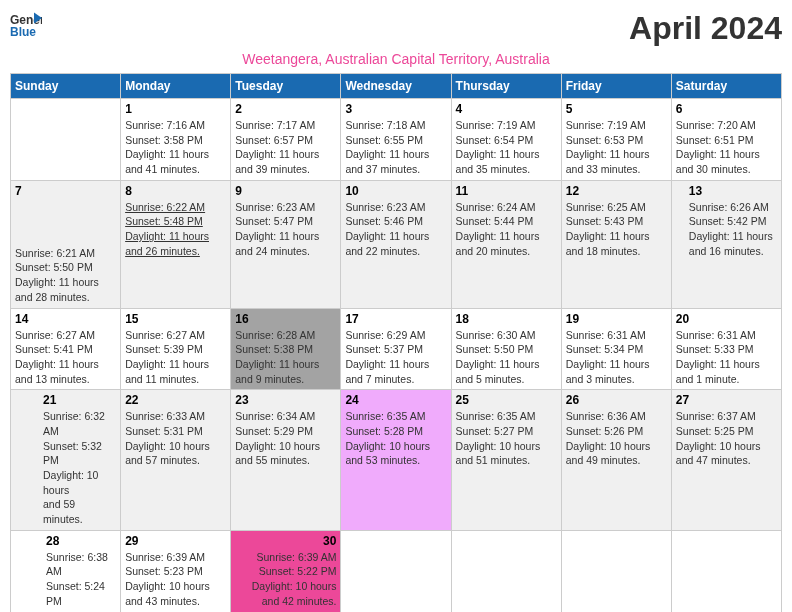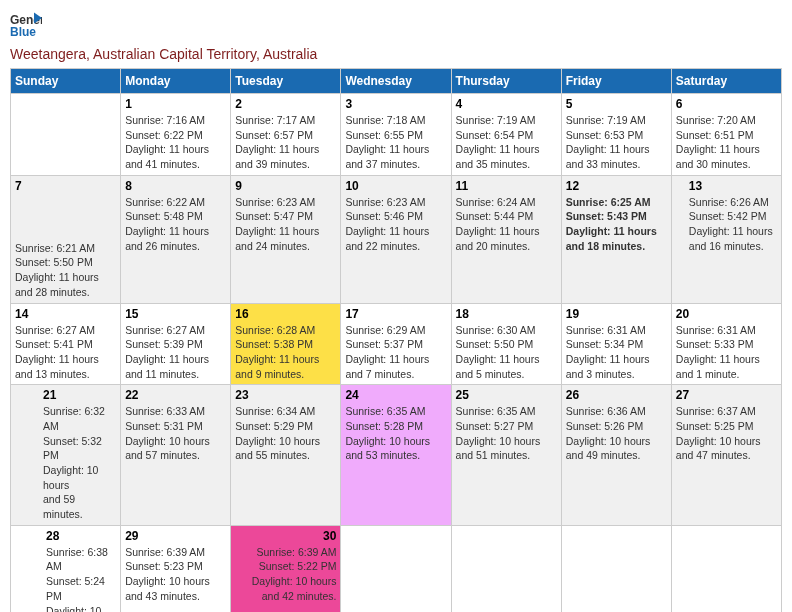--- a/index.html
+++ b/index.html
@@ -28,21 +28,22 @@
     .title-area {
       text-align: right;
     }
     .month-title {
       font-size: 32px;
       font-weight: bold;
       color: #333;
     }
     .subtitle {
       font-size: 14px;
-      color: #7f1d1d;
+      color: #ec4899;
+      text-align: center;
       margin-bottom: 6px;
     }
     .calendar {
       width: 100%;
       border-collapse: collapse;
       font-size: 11px;
     }
     .calendar th {
       background-color: #1a6ab1;
       color: #fff;
@@ -76,20 +77,23 @@
 </head>
 <body>
 
 <div class="header">
   <div class="logo">
     <svg class="logo-icon" viewBox="0 0 40 40" xmlns="http://www.w3.org/2000/svg">
       <text x="0" y="18" font-size="15" font-weight="bold" fill="#333">General</text>
       <text x="0" y="33" font-size="15" font-weight="bold" fill="#1a6ab1">Blue</text>
       <polygon points="34,5 44,12 34,19" fill="#1a6ab1" transform="translate(-4, -2)"></polygon>
     </svg>
+  </div>
+  <div class="title-area">
+    <div class="month-title">April 2024</div>
   </div>
 </div>
 
 <div class="subtitle">Weetangera, Australian Capital Territory, Australia</div>
 
 <table class="calendar">
   <thead>
     <tr>
     <th>Sunday</th>
         <th>Monday</th>
@@ -99,21 +103,21 @@
         <th>Friday</th>
         <th>Saturday</th>
       </tr>
   </thead>
   <tbody id="calendar-body">
   <tr>
         <td class="empty-cell" style="background-color: rgb(255, 255, 255);"></td>
         <td style="background-color: rgb(255, 255, 255);">
           <div class="day-num">1</div>
           <div class="day-info" style="white-space: pre-line;">Sunrise: 7:16 AM
-Sunset: 6:22 PM
+Sunset: 3:58 PM
 Daylight: 11 hours
 and 41 minutes.</div>
         </td>
         <td style="background-color: rgb(255, 255, 255);">
           <div class="day-num">2</div>
           <div class="day-info" style="white-space: pre-line;">Sunrise: 7:17 AM
 Sunset: 6:57 PM
 Daylight: 11 hours
 and 39 minutes.</div>
         </td>
@@ -149,21 +153,21 @@
       <tr>
         <td style="background-color: rgb(240, 240, 240);">
           <div class="day-num">7</div>
           <div class="day-info" style="white-space: pre-line; margin-top: 48px;">Sunrise: 6:21 AM
 Sunset: 5:50 PM
 Daylight: 11 hours
 and 28 minutes.</div>
         </td>
         <td style="background-color: rgb(240, 240, 240);">
           <div class="day-num">8</div>
-          <div class="day-info" style="white-space: pre-line;">Sunrise: 6:22 AM
+          <div class="day-info" style="white-space: pre-line; text-decoration: underline;">Sunrise: 6:22 AM
 Sunset: 5:48 PM
 Daylight: 11 hours
 and 26 minutes.</div>
         </td>
         <td style="background-color: rgb(240, 240, 240);">
           <div class="day-num">9</div>
           <div class="day-info" style="white-space: pre-line;">Sunrise: 6:23 AM
 Sunset: 5:47 PM
 Daylight: 11 hours
 and 24 minutes.</div>
@@ -177,21 +181,21 @@
         </td>
         <td style="background-color: rgb(240, 240, 240);">
           <div class="day-num">11</div>
           <div class="day-info" style="white-space: pre-line;">Sunrise: 6:24 AM
 Sunset: 5:44 PM
 Daylight: 11 hours
 and 20 minutes.</div>
         </td>
         <td style="background-color: rgb(240, 240, 240); margin-top: 40px;">
           <div class="day-num">12</div>
-          <div class="day-info" style="white-space: pre-line; font-weight: bold;">Sunrise: 6:25 AM
+          <div class="day-info" style="white-space: pre-line;">Sunrise: 6:25 AM
 Sunset: 5:43 PM
 Daylight: 11 hours
 and 18 minutes.</div>
         </td>
         <td style="background-color: rgb(240, 240, 240); padding-left: 17px;">
           <div class="day-num">13</div>
           <div class="day-info" style="white-space: pre-line;">Sunrise: 6:26 AM
 Sunset: 5:42 PM
 Daylight: 11 hours
 and 16 minutes.</div>
@@ -205,21 +209,21 @@
 Daylight: 11 hours
 and 13 minutes.</div>
         </td>
         <td style="background-color: rgb(255, 255, 255);">
           <div class="day-num">15</div>
           <div class="day-info" style="white-space: pre-line;">Sunrise: 6:27 AM
 Sunset: 5:39 PM
 Daylight: 11 hours
 and 11 minutes.</div>
         </td>
-        <td style="background-color: #fde047; margin-top: 12px;">
+        <td style="background-color: #a3a3a3; margin-top: 12px;">
           <div class="day-num">16</div>
           <div class="day-info" style="white-space: pre-line;">Sunrise: 6:28 AM
 Sunset: 5:38 PM
 Daylight: 11 hours
 and 9 minutes.</div>
         </td>
         <td style="background-color: rgb(255, 255, 255);">
           <div class="day-num">17</div>
           <div class="day-info" style="white-space: pre-line;">Sunrise: 6:29 AM
 Sunset: 5:37 PM

